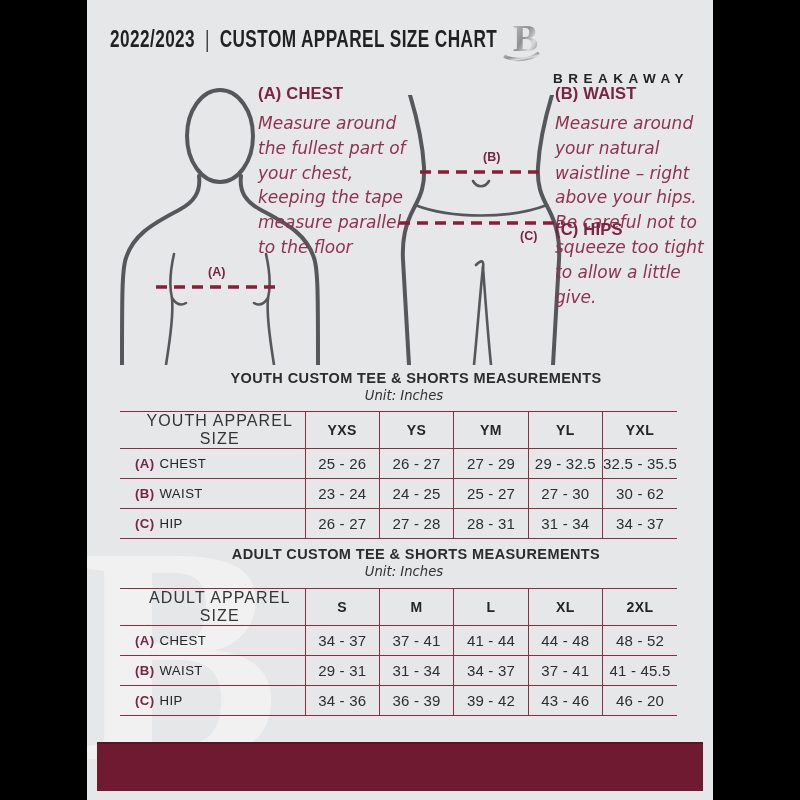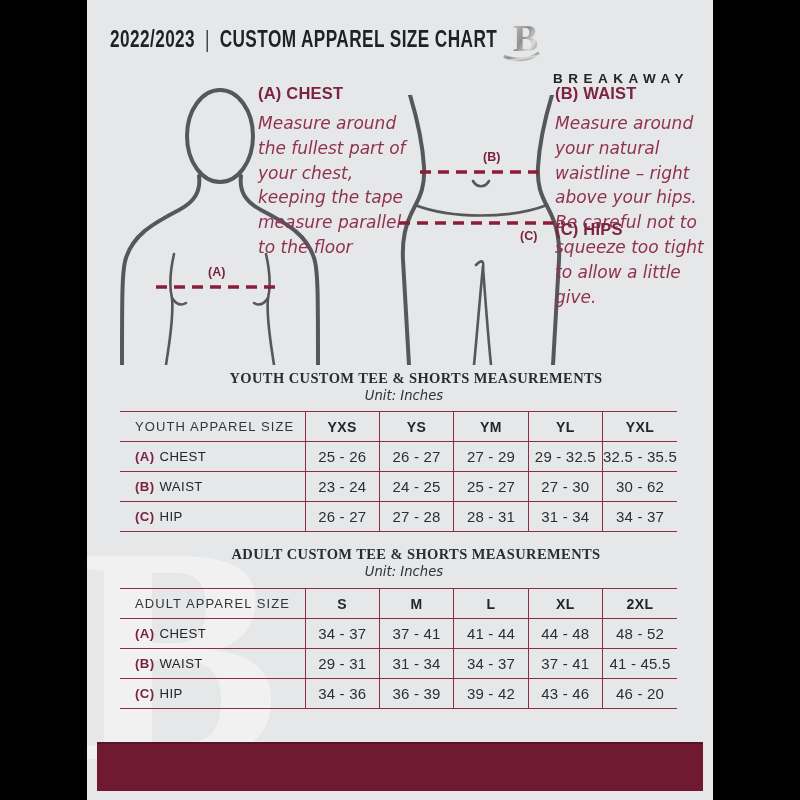--- a/index.html
+++ b/index.html
@@ -48,42 +48,42 @@
   .marker-label{
     font-family:"Liberation Sans",sans-serif;font-weight:bold;
     font-size:12.5px;fill:#7b2340;
   }
   .body-line{stroke:#55575a;stroke-width:4;fill:none;stroke-linecap:round;}
   .body-line-thin{stroke:#55575a;stroke-width:2.6;fill:none;stroke-linecap:round;}
   .dash-line{stroke:#8c1d38;stroke-width:3.4;fill:none;stroke-dasharray:11 7;}
   
   .sec-head{
     position:absolute;left:0;width:658px;text-align:center;z-index:2;
-    font-weight:bold;font-size:14.5px;color:#2a2c2d;letter-spacing:.4px;font-family:Liberation Serif, serif;
+    font-weight:bold;font-size:14.5px;color:#2a2c2d;letter-spacing:.4px;
   }
   .sec-unit{
     position:absolute;left:4px;width:626px;text-align:center;z-index:2;
     font-family:"DejaVu Sans",sans-serif;font-style:italic;
     font-size:13.2px;color:#2f3132;
   }
   
   table.size-table{
     position:absolute;z-index:2;border-collapse:collapse;table-layout:fixed;
     width:557px;left:33px;
   }
   .size-table col.c-label{width:185px;}
   .size-table col.c-val{width:74.4px;}
   .size-table td,.size-table th{
     height:29px;border-top:1.6px solid #8e2c44;border-bottom:1.6px solid #8e2c44;
     padding:0;vertical-align:middle;background:transparent;
   }
   .size-table td.val,.size-table th.val{border-left:1.6px solid #8e2c44;text-align:center;}
   .size-table th.lblcol{
-    text-align:left;padding-left:15px;font-weight:normal;
-    font-size:13px;letter-spacing:1.1px;color:#333536;
+    text-align:center;padding-left:15px;font-weight:normal;
+    font-size:16px;letter-spacing:1.1px;color:#333536;
   }
   .size-table th.val{font-weight:bold;font-size:14px;color:#232526;letter-spacing:.4px;}
   .size-table td.rowlbl{text-align:left;padding-left:15px;font-size:13.2px;color:#232526;letter-spacing:.4px;}
   .size-table td.rowlbl .mk{font-weight:bold;color:#7b2340;margin-right:5px;}
   .size-table td.val{font-size:15px;color:#2c2e2f;letter-spacing:.2px;}
   
   .footer-bar{
     position:absolute;left:10px;top:742px;width:606px;height:47px;
     background:#6f1a30;border-top:2px solid #5d1226;z-index:3;
   }

